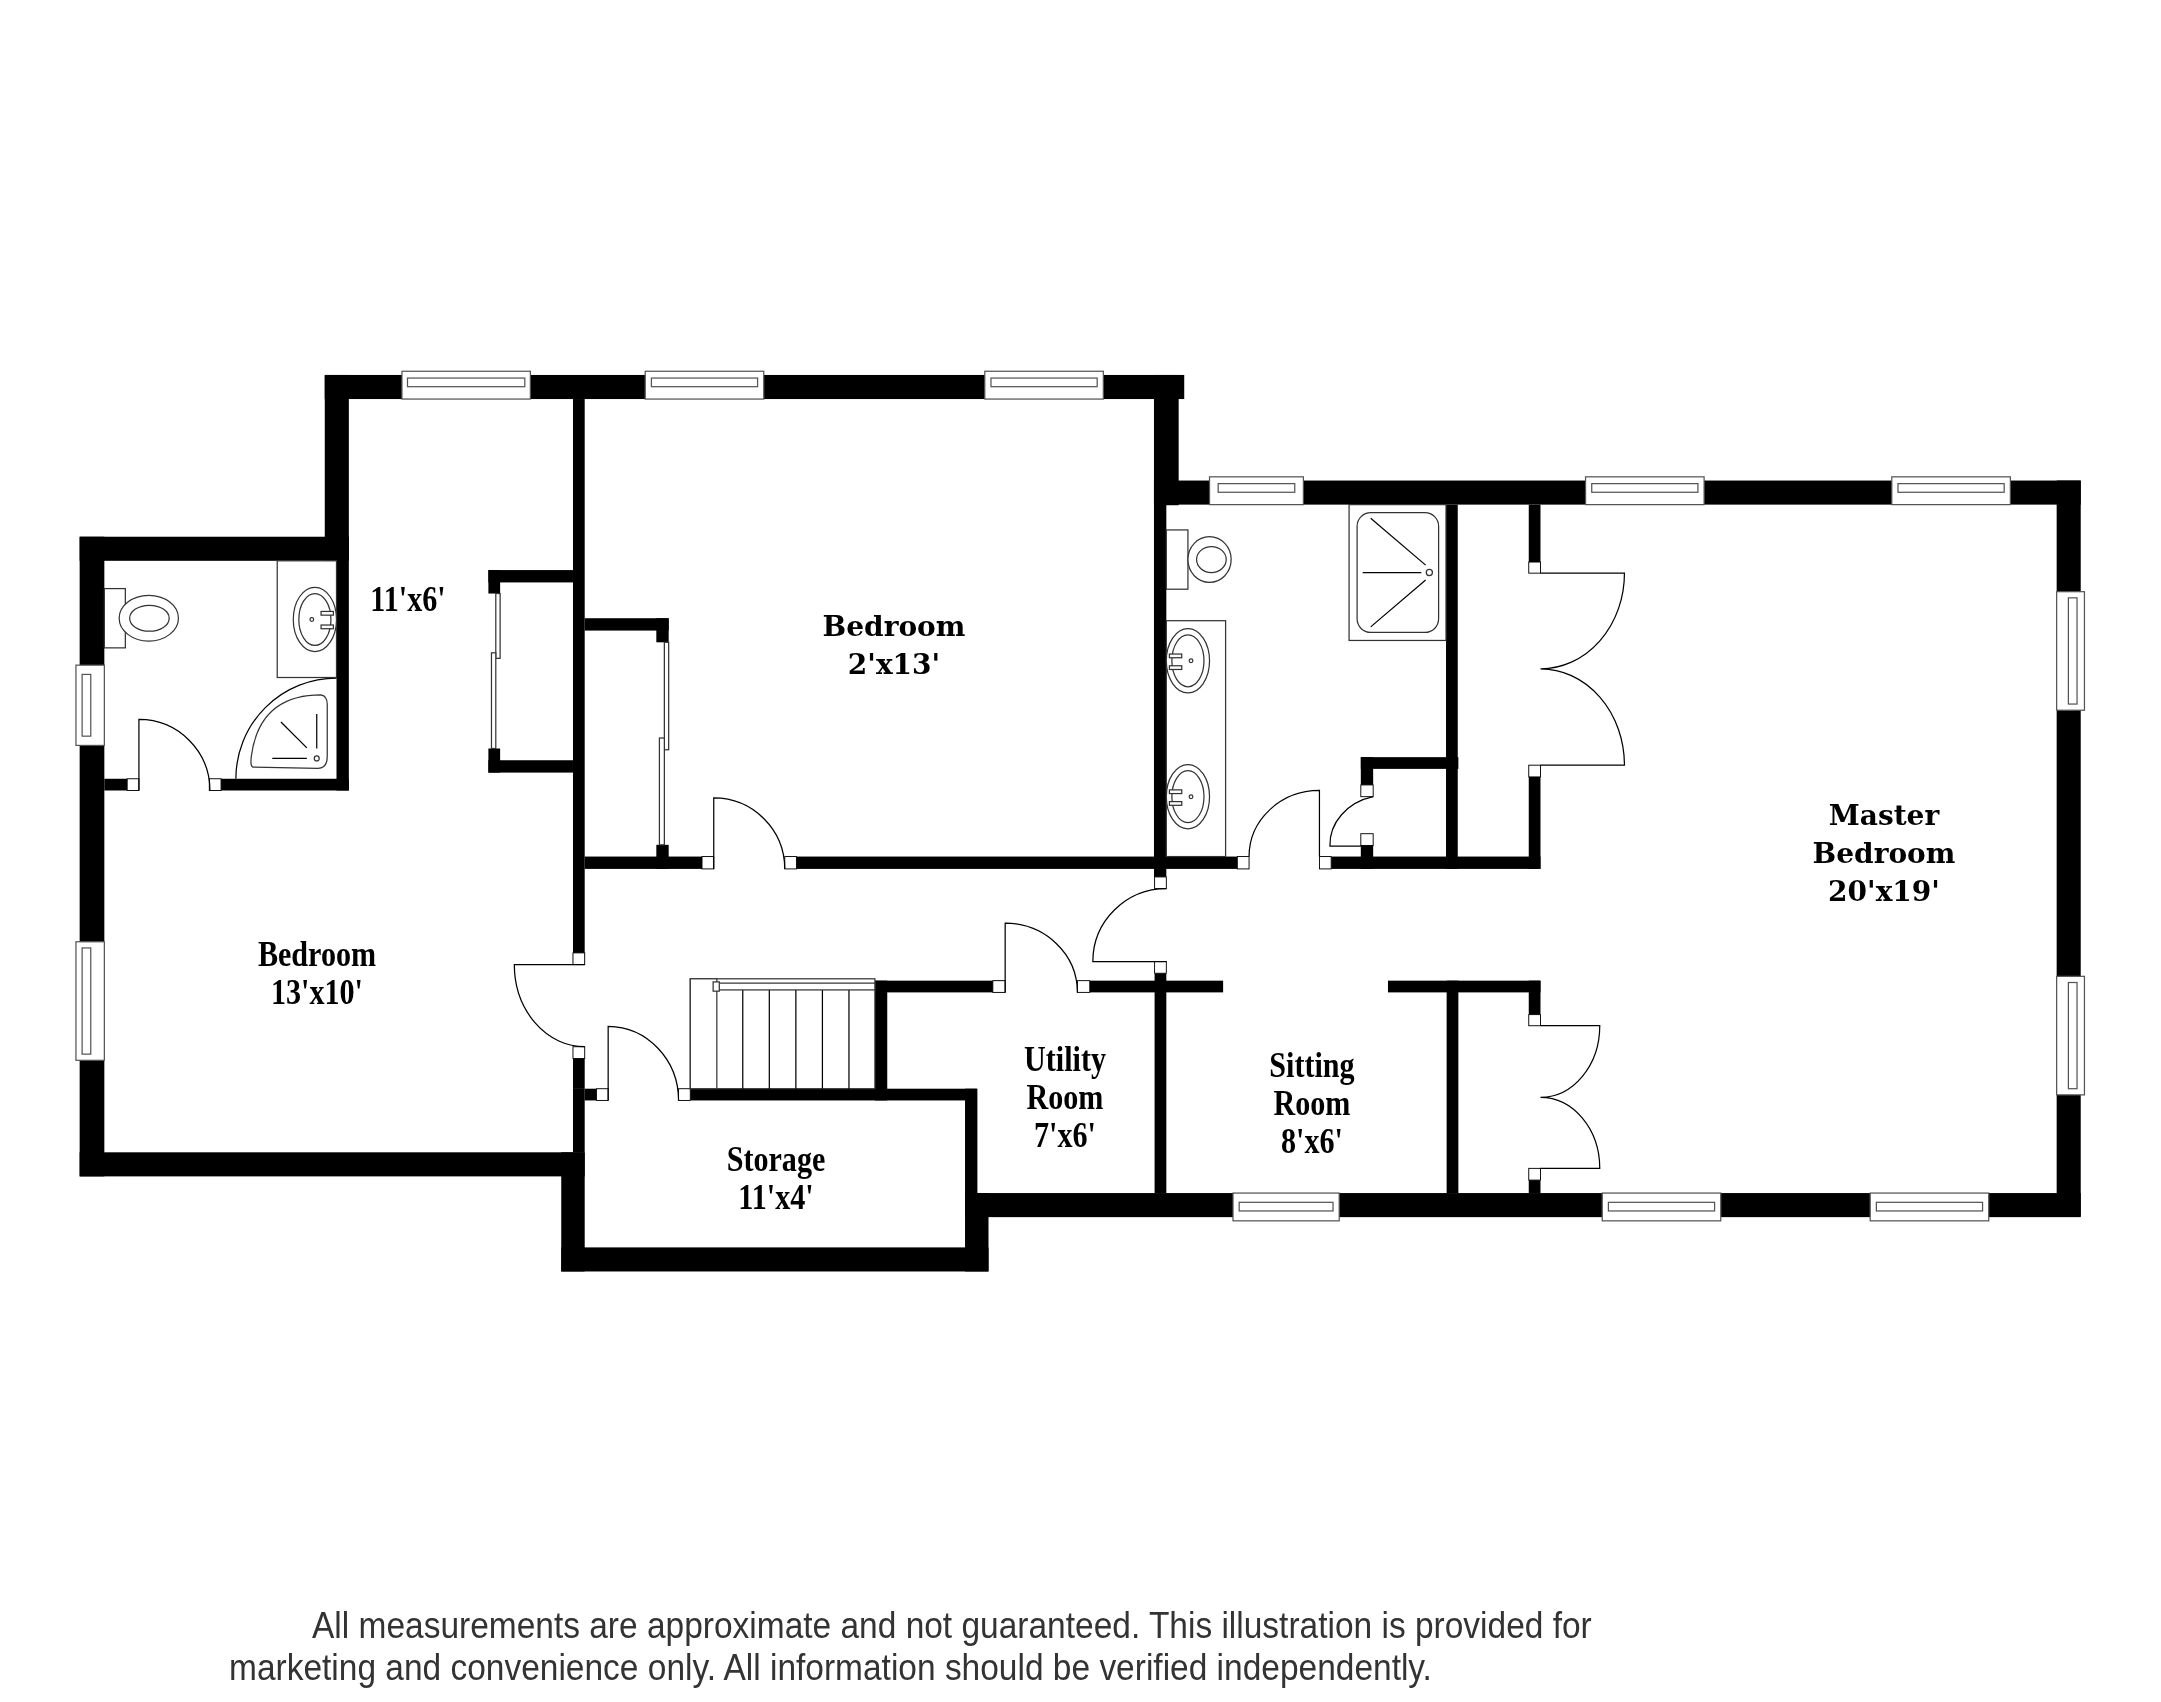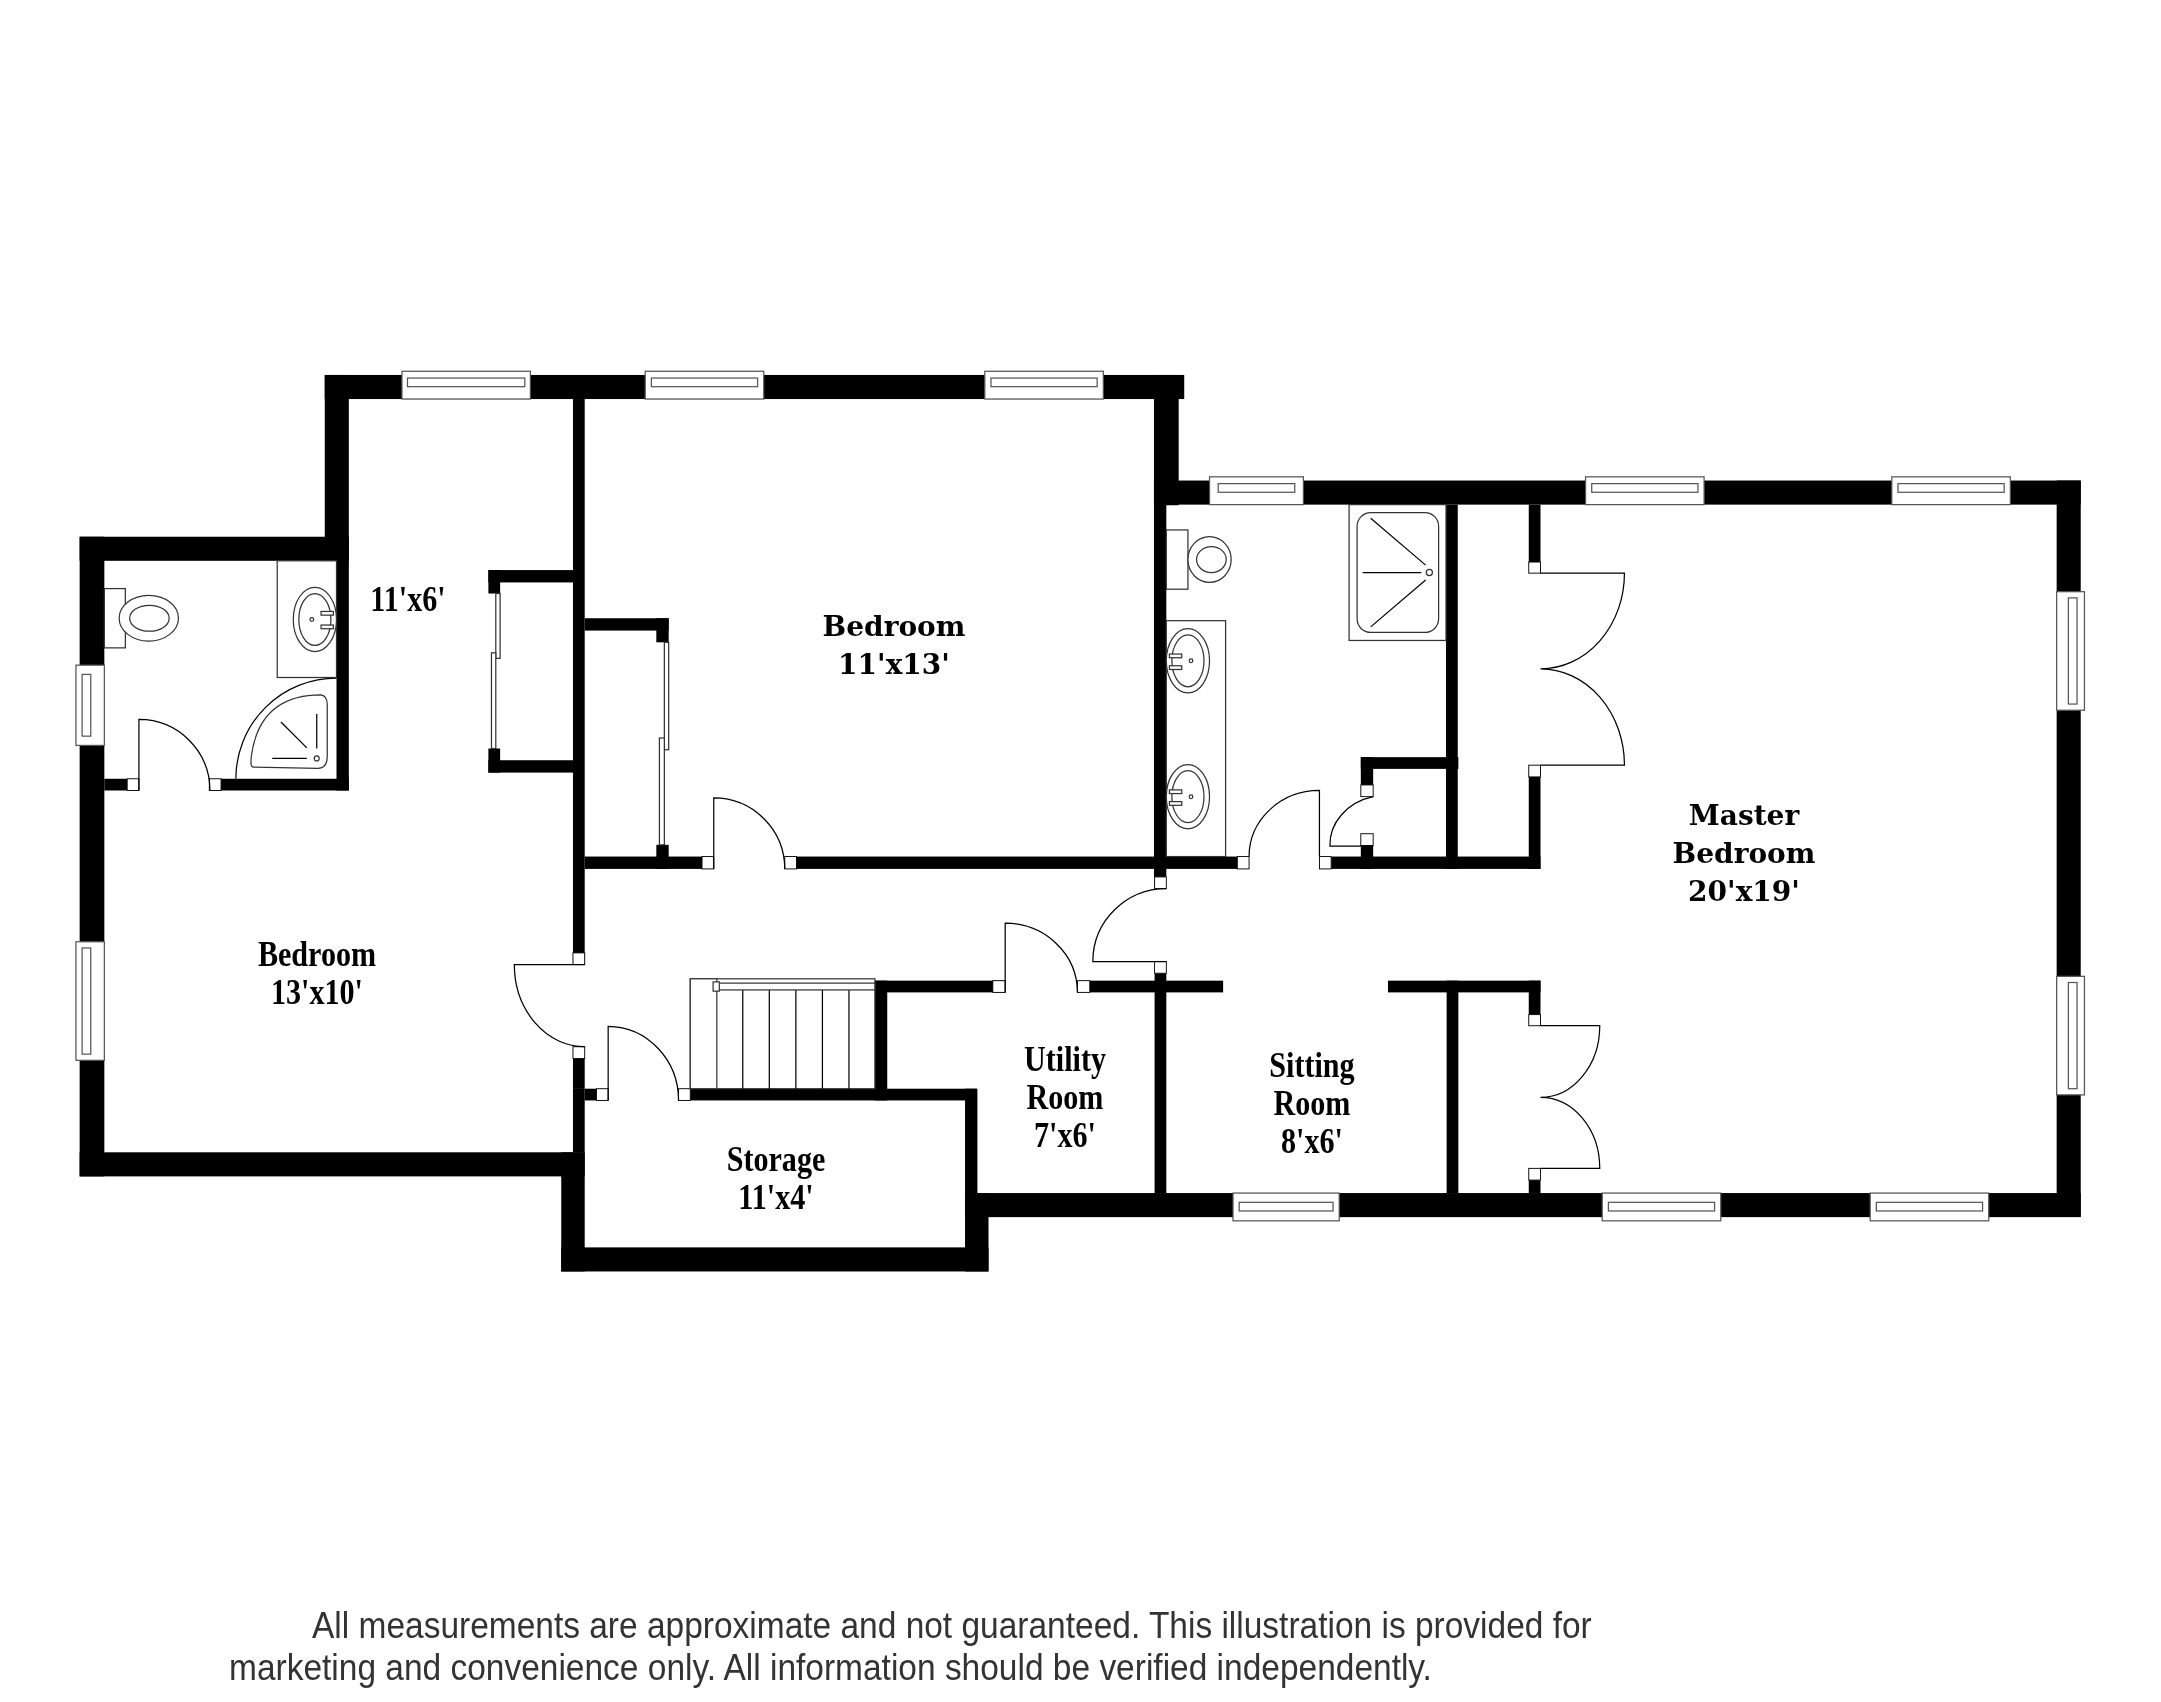--- a/index.html
+++ b/index.html
@@ -282,29 +282,29 @@
     </g>
   </g>
 </svg>
 
 <div class="room-label narrow" style="left:408px; top:581px;">
   <div>11'x6'</div>
 </div>
 
 <div class="room-label" style="left:894px; top:608px;">
   <div>Bedroom</div>
-  <div>11'x13'</div>
+  <div>2'x13'</div>
 </div>
 
 <div class="room-label narrow" style="left:317px; top:936px;">
   <div>Bedroom</div>
   <div>13'x10'</div>
 </div>
 
-<div class="room-label" style="left:1744px; top:797px;">
+<div class="room-label" style="left:1884px; top:797px;">
   <div>Master</div>
   <div>Bedroom</div>
   <div>20'x19'</div>
 </div>
 
 <div class="room-label narrow" style="left:1065px; top:1041px;">
   <div>Utility</div>
   <div>Room</div>
   <div>7'x6'</div>
 </div>

